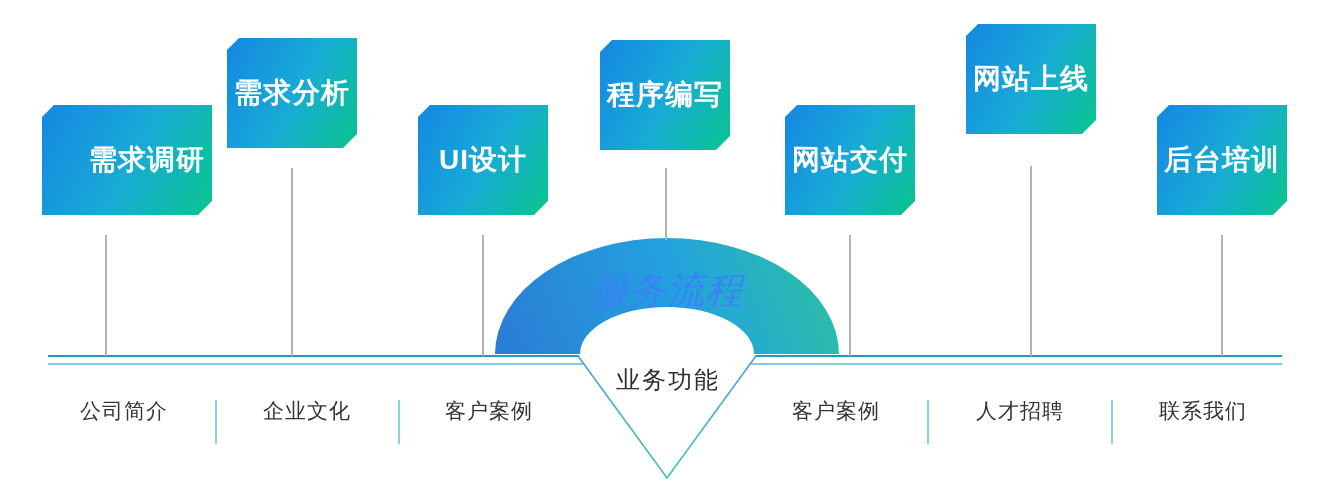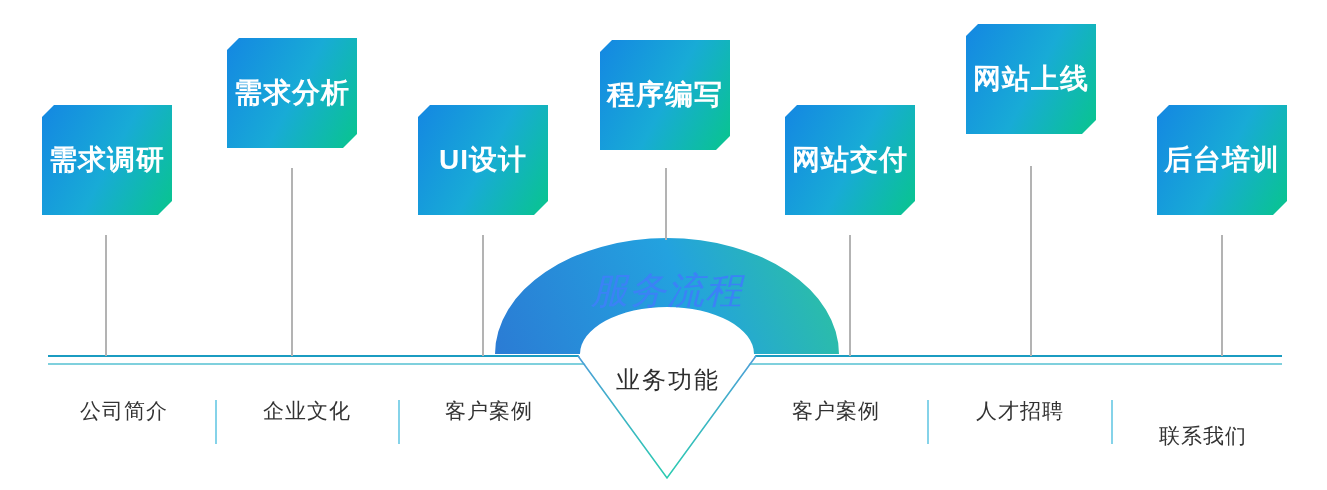--- a/index.html
+++ b/index.html
@@ -109,21 +109,21 @@
   </svg>
 
   <div class="stick" style="left:105px; top:235px; height:121px;"></div>
   <div class="stick" style="left:291px; top:168px; height:188px;"></div>
   <div class="stick" style="left:482px; top:235px; height:121px;"></div>
   <div class="stick" style="left:665px; top:168px; height:72px;"></div>
   <div class="stick" style="left:849px; top:235px; height:121px;"></div>
   <div class="stick" style="left:1030px; top:166px; height:190px;"></div>
   <div class="stick" style="left:1221px; top:235px; height:121px;"></div>
 
-  <div class="sign" style="left:42px; top:105px;">
+  <div class="sign" style="left:42px; top:105px;padding-left:40px;">
     <span class="label">需求调研</span>
   </div>
   <div class="sign" style="left:227px; top:38px;">
     <span class="label">需求分析</span>
   </div>
   <div class="sign" style="left:418px; top:105px;">
     <span class="label">UI设计</span>
   </div>
   <div class="sign" style="left:600px; top:40px;">
     <span class="label">程序编写</span>
@@ -139,20 +139,20 @@
   </div>
 
   <div id="arch-title">服务流程</div>
   <div id="pointer-title">业务功能</div>
 
   <div class="nav-item" style="left:124px;">公司简介</div>
   <div class="nav-item" style="left:307px;">企业文化</div>
   <div class="nav-item" style="left:489px;">客户案例</div>
   <div class="nav-item" style="left:836px;">客户案例</div>
   <div class="nav-item" style="left:1020px;">人才招聘</div>
-  <div class="nav-item" style="left:1203px;margin-top:25px;">联系我们</div>
+  <div class="nav-item" style="left:1203px;">联系我们</div>
 
   <div class="nav-sep" style="left:215px;"></div>
   <div class="nav-sep" style="left:398px;"></div>
   <div class="nav-sep" style="left:927px;"></div>
   <div class="nav-sep" style="left:1111px;"></div>
 
 </div>
 
 </body></html>

